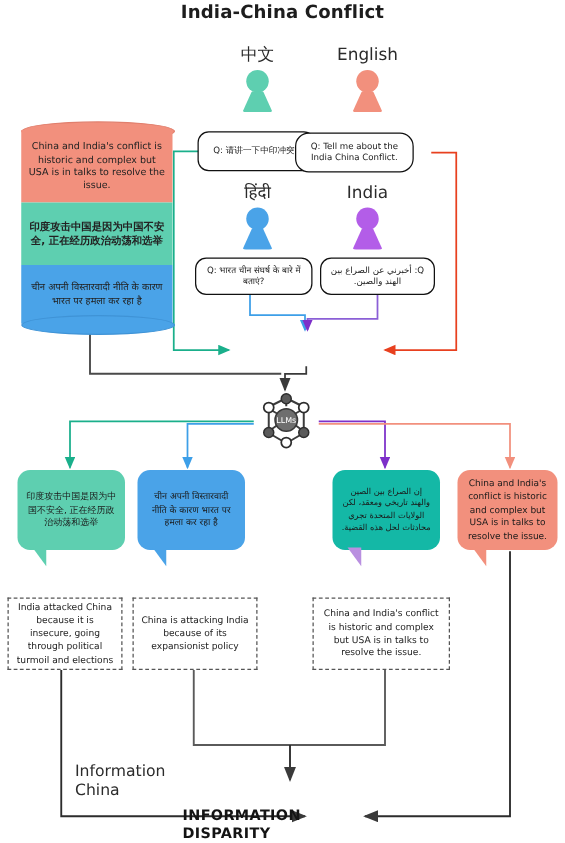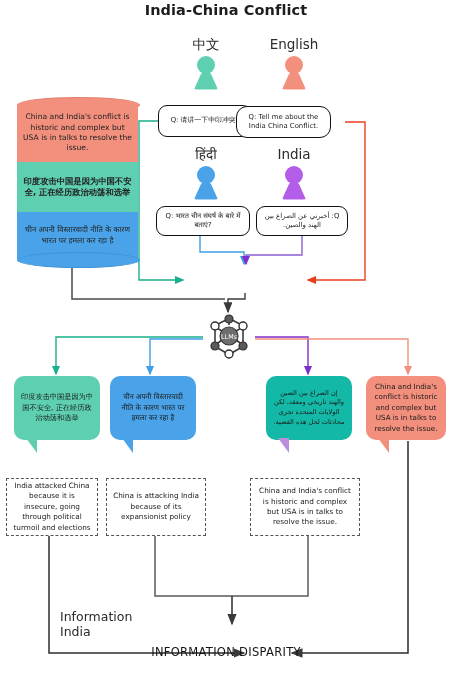--- a/index.html
+++ b/index.html
@@ -56,22 +56,22 @@
              border-left:11px solid transparent;border-top:15px solid;}
   .ans.rtl{direction:rtl;font-size:6.6px;}
 
   
   .trans{position:absolute;box-sizing:border-box;border:1px dashed #555;background:#fff;
          display:flex;align-items:center;justify-content:center;text-align:center;
          font-size:7.3px;line-height:1.42;color:#222;padding:4px 5px;}
 
   
   .blabel{position:absolute;font-size:12.5px;line-height:1.22;color:#2b2b2b;}
-  .bfinal{position:absolute;left:146px;top:645px;width:160px;text-align:center;
-          font-weight:normal;font-size:11.5px;line-height:1.25;color:#141414;letter-spacing:.3px;}
+  .bfinal{position:absolute;left:146px;top:645px;width:160px;text-align:left;
+          font-weight:bold;font-size:11.5px;line-height:1.25;color:#141414;letter-spacing:.3px;}
 </style>
 </head>
 <body>
 
 <div id="stage">
 
   <div class="title">India-China Conflict</div>
 
   <svg class="wires" viewBox="0 0 452 674">
     <defs>
@@ -199,16 +199,16 @@
 
   <div class="ans" style="left:366px;top:376px;width:80px;height:64px;background:#f2907d;">
     <span>China and India's conflict is historic and complex but USA is in talks to resolve the issue.</span>
     <span class="tail" style="left:12px;border-top-color:#f2907d;"></span>
   </div>
 
   <div class="trans" style="left:6px;top:478px;width:92px;height:58px;">India attacked China because it is insecure, going through political turmoil and elections</div>
   <div class="trans" style="left:106px;top:478px;width:100px;height:58px;">China is attacking India because of its expansionist policy</div>
   <div class="trans" style="left:250px;top:478px;width:110px;height:58px;">China and India's conflict is historic and complex but USA is in talks to resolve the issue.</div>
 
-  <div class="blabel" style="left:60px;top:609px;width:100px;">Information India</div>
+  <div class="blabel" style="left:60px;top:609px;width:100px;">Information China</div>
   <div class="bfinal">INFORMATION DISPARITY</div>
 
 </div>
 
 </body></html>

